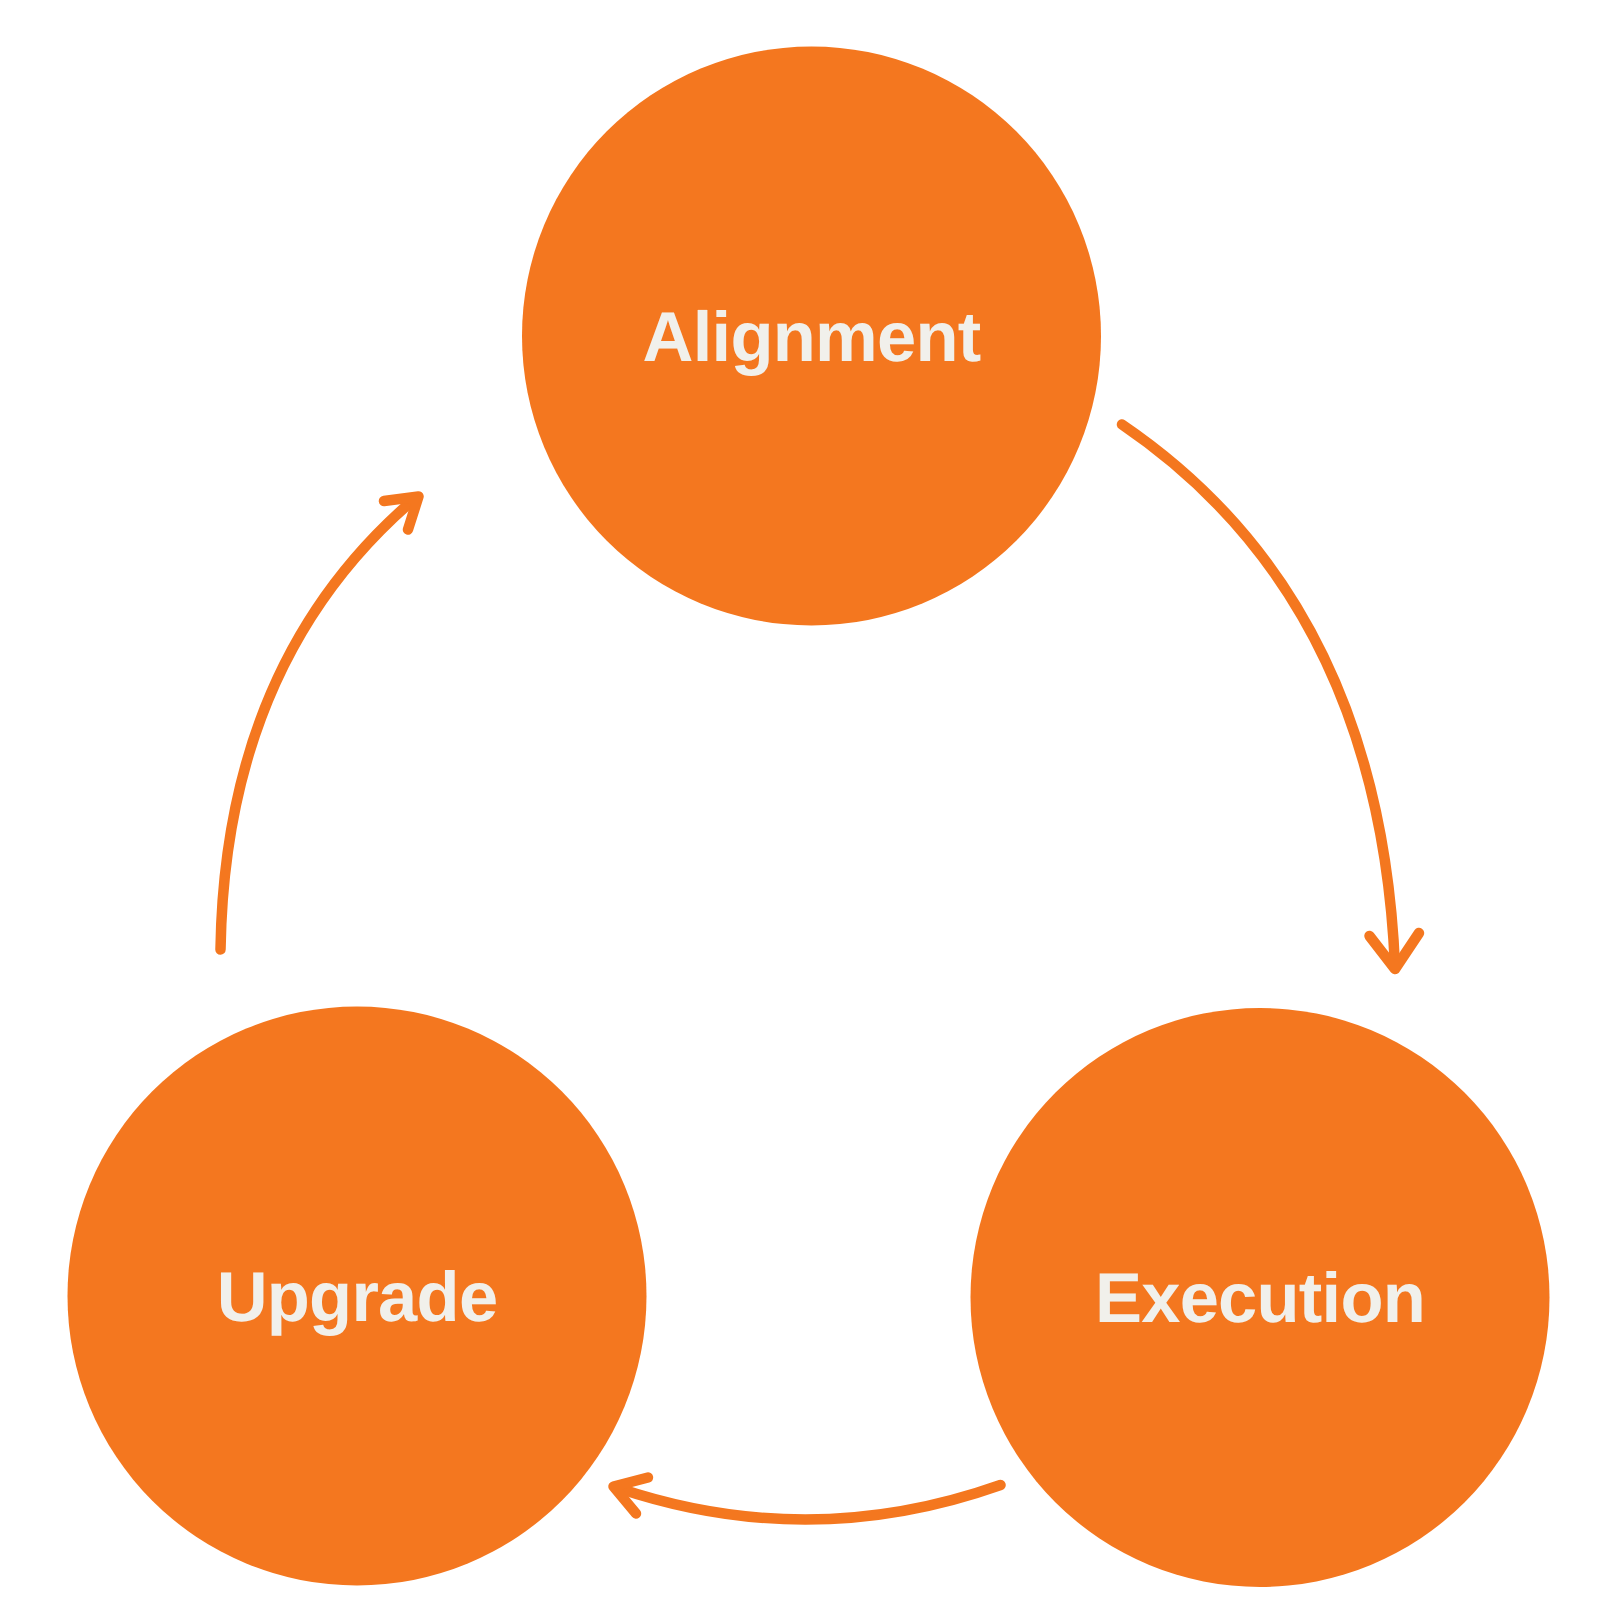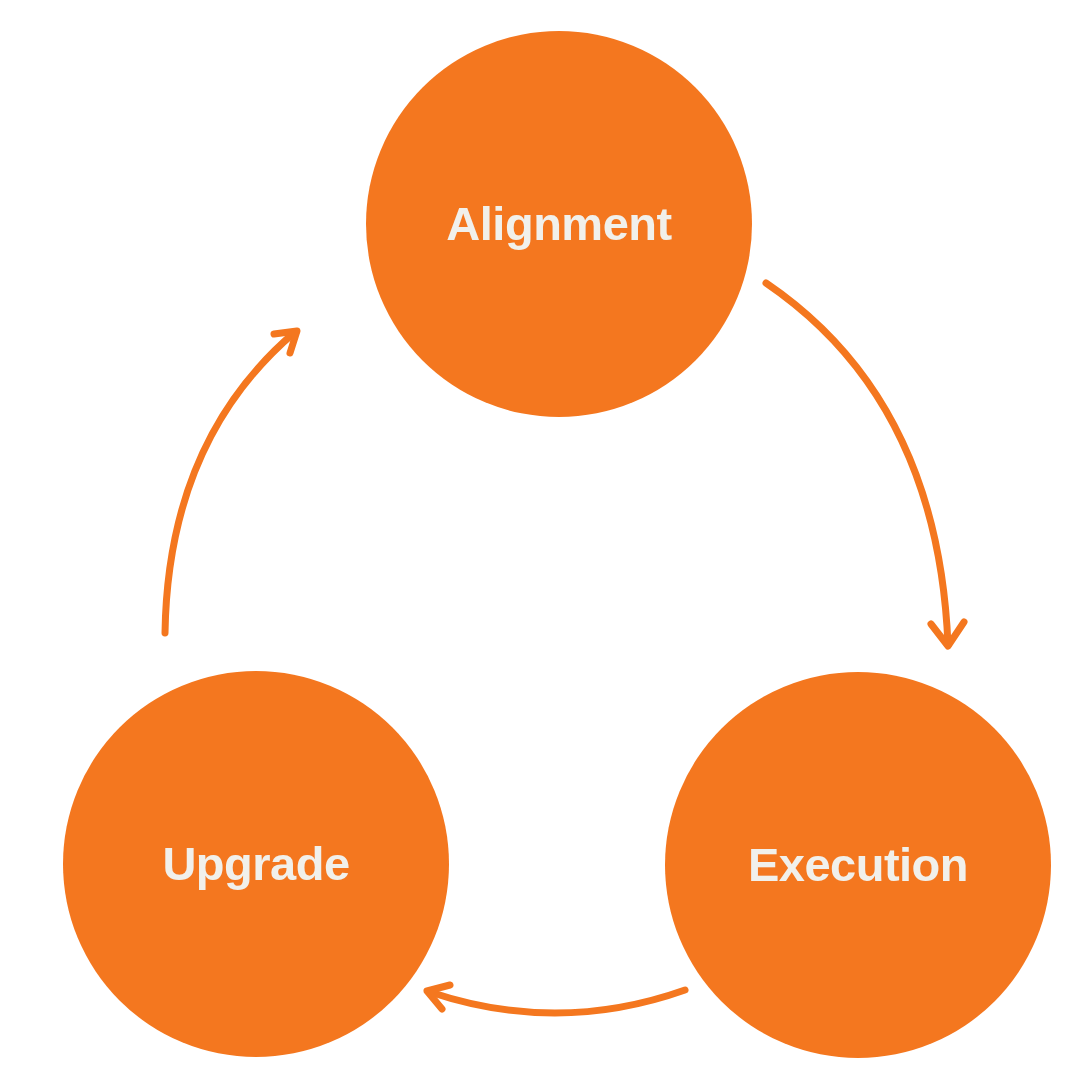--- a/index.html
+++ b/index.html
@@ -7,21 +7,20 @@
     padding: 0;
     width: 1080px;
     height: 1080px;
     background: #ffffff;
     overflow: hidden;
   }
   .stage {
     position: relative;
     width: 998px;
     height: 1080px;
-    padding-left: 18px;
   }
   .label {
     font-family: "Liberation Sans", sans-serif;
     font-weight: 700;
     font-size: 47px;
     letter-spacing: -0.5px;
   }
 </style>
 </head>
 <body>

